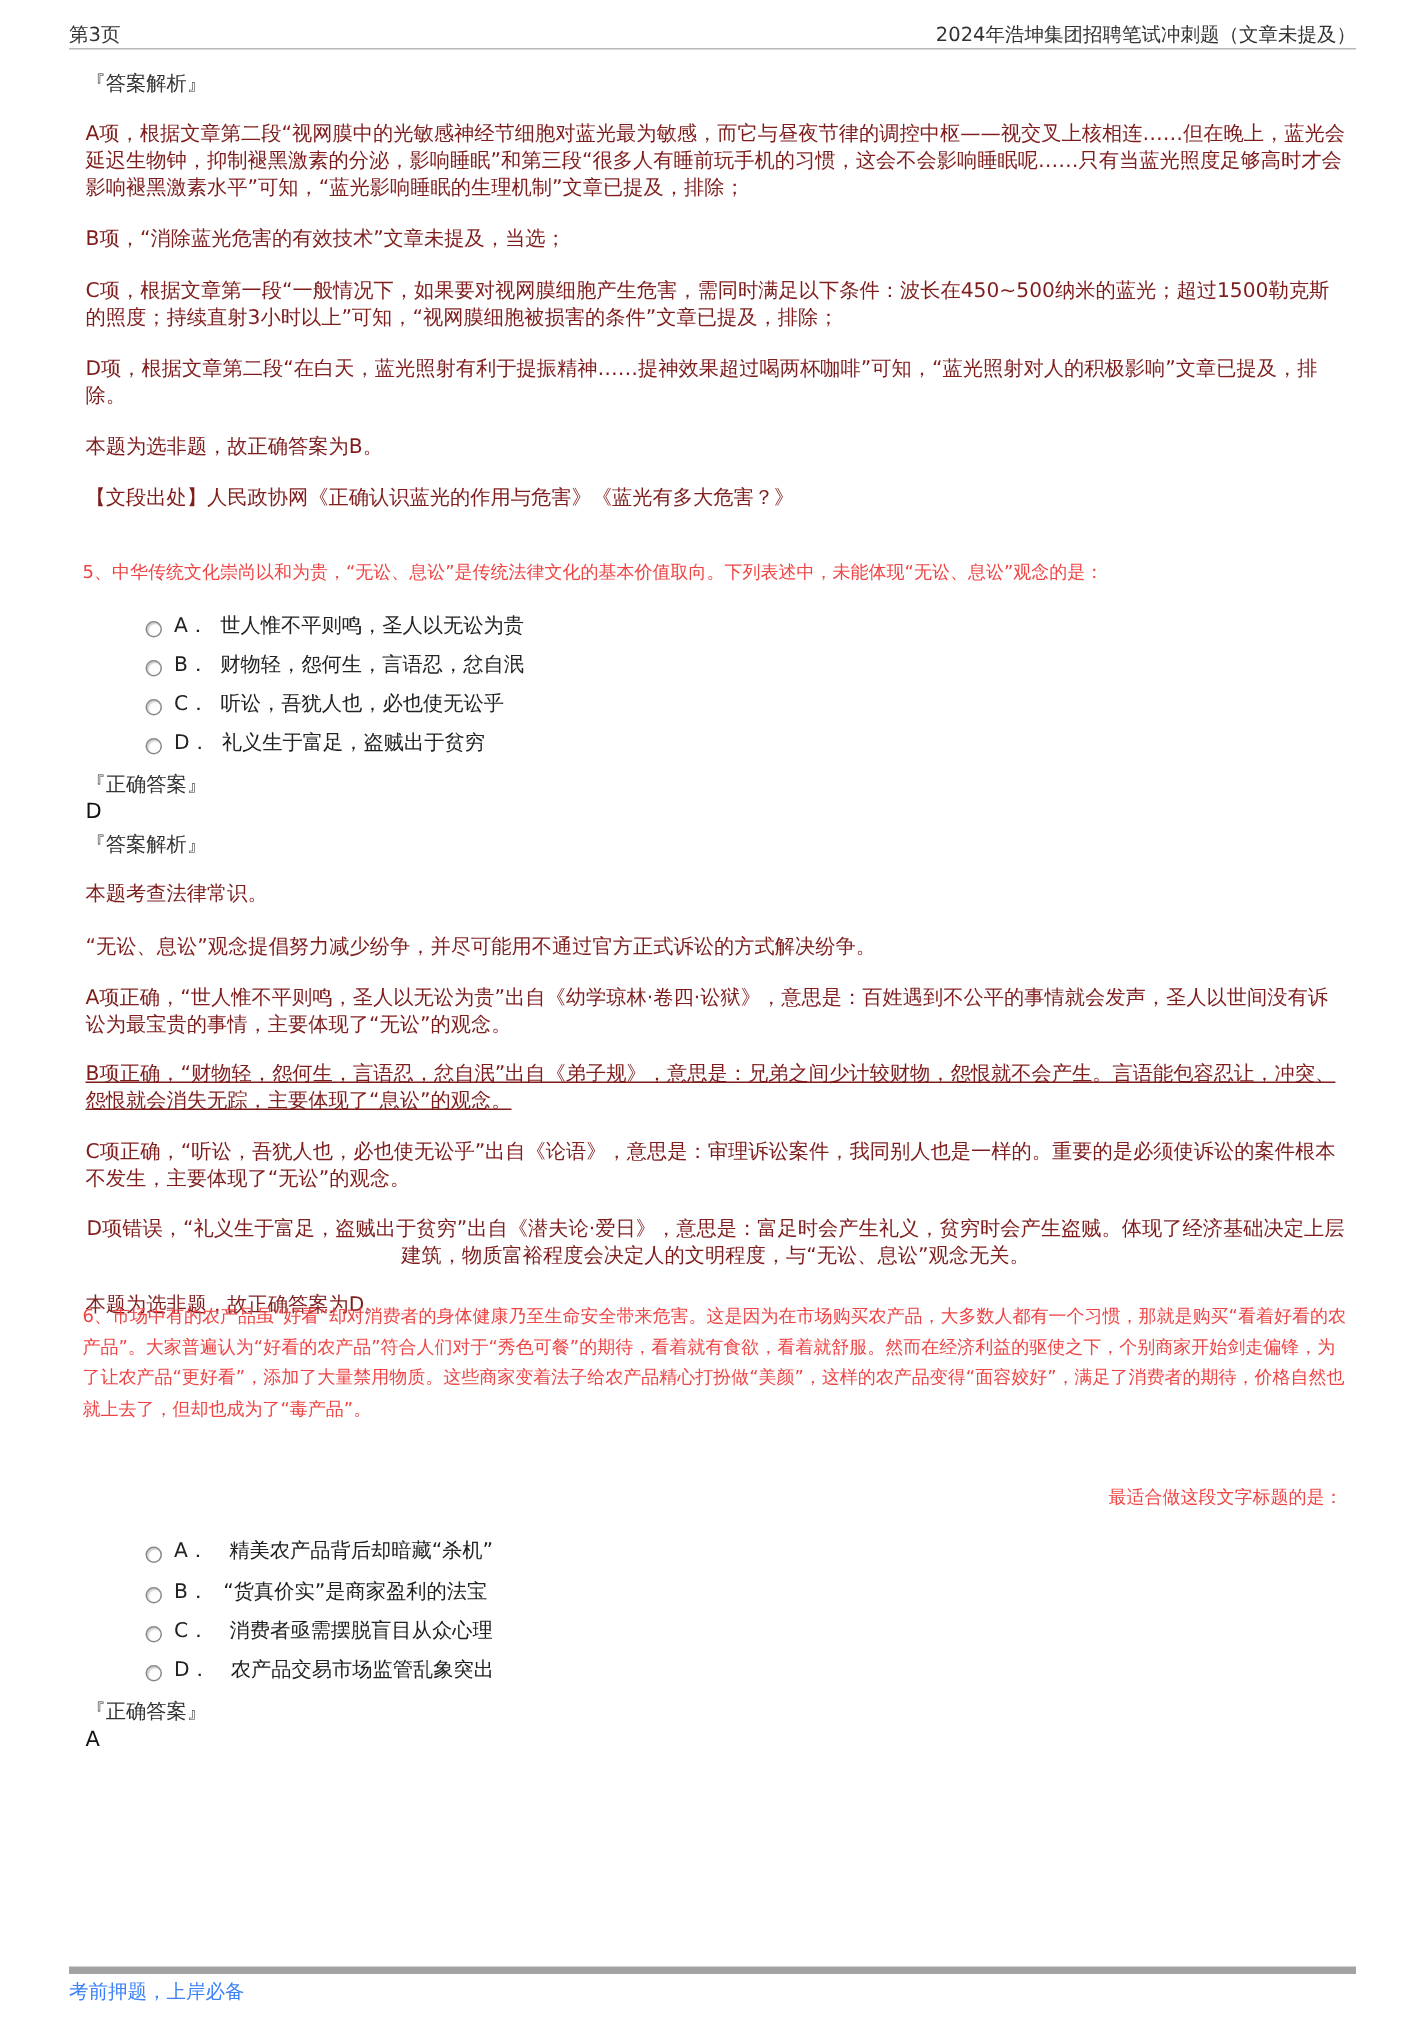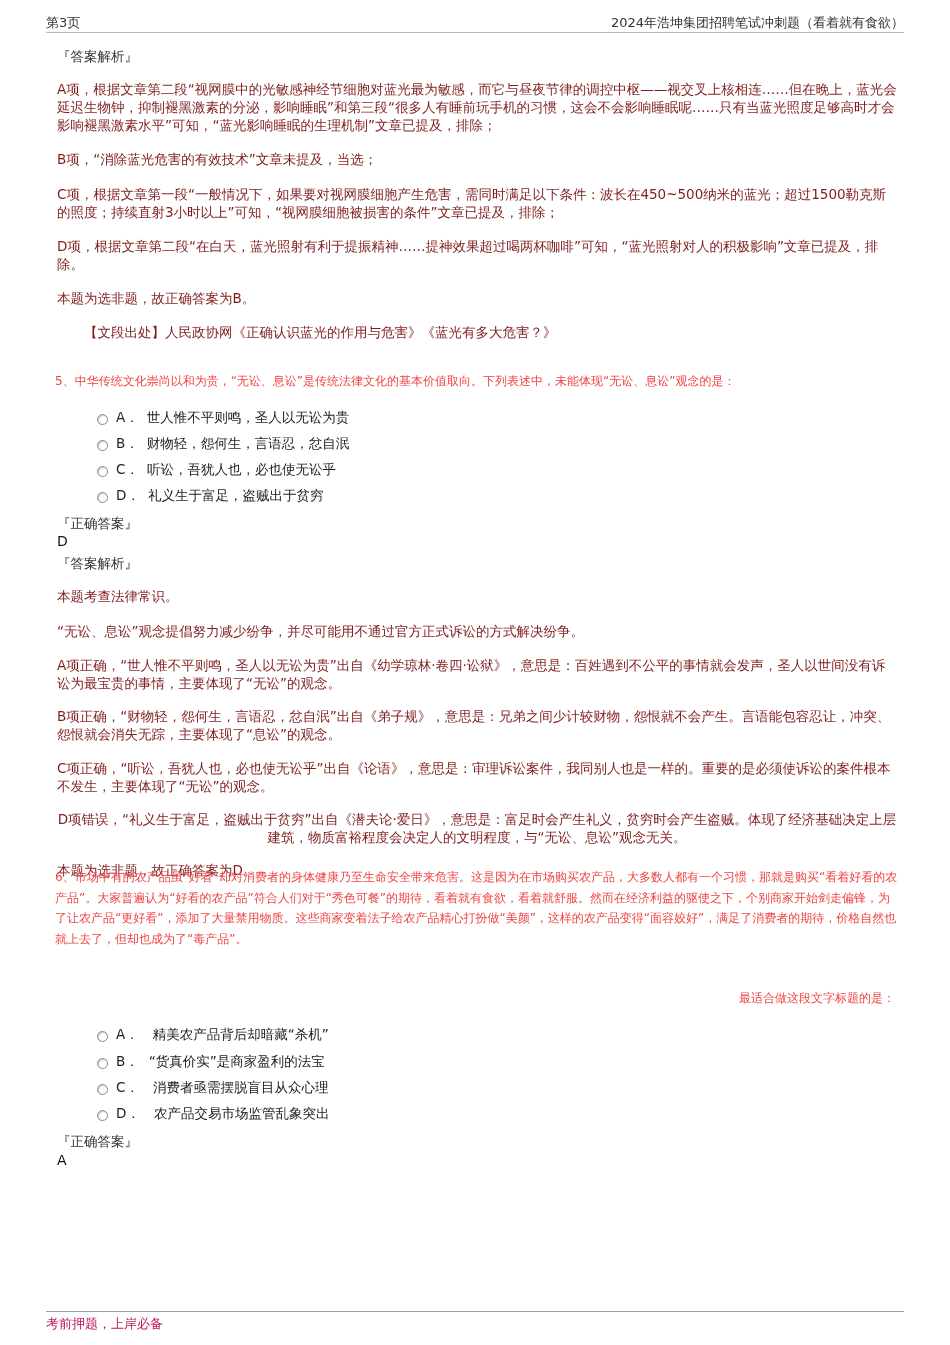--- a/index.html
+++ b/index.html
@@ -11,42 +11,42 @@
   .header .right { position: absolute; right: 0; top: 0; }
   .content { position: absolute; left: 57px; top: 47px; width: 840px; }
   .p { font-size: 13.5px; line-height: 18px; margin: 0; color: #7f1d1d; }
   .tag { font-size: 13.5px; line-height: 18px; color: #333; }
   .abs { position: absolute; left: 0; width: 840px; }
   .q { font-size: 12px; line-height: 20px; color: #ef4444; }
   .opt { position: absolute; left: 40px; font-size: 13.5px; line-height: 18px; color: #222; display: flex; align-items: center; }
   .radio { width: 9px; height: 9px; border: 1px solid #888; border-radius: 50%; margin-right: 8px; margin-top: 4px; background: #fff; box-shadow: inset 1px 1px 1px #ccc; }
   .opt .letter { margin-right: 8px; }
   .answer { font-size: 14px; line-height: 18px; color: #111; }
-  .footer { position: absolute; left: 46px; right: 46px; top: 1311px; border-top: 1px solid #a3a3a3;
-            font-size: 13px; color: #be185d; height: 22px; }
+  .footer { position: absolute; left: 46px; right: 46px; top: 1311px; border-top: 5px solid #a3a3a3;
+            font-size: 13px; color: #3b82f6; height: 22px; }
   .footer .left { position: absolute; left: 0; top: 3px; }
   .footer .right { position: absolute; right: 0; top: 3px; }
 </style>
 </head>
 <body>
 
 <div class="header">
   <span class="left">第3页</span>
-  <span class="right">2024年浩坤集团招聘笔试冲刺题（看着就有食欲）</span>
+  <span class="right">2024年浩坤集团招聘笔试冲刺题（文章未提及）</span>
 </div>
 
 <div class="content">
 
   <div class="abs tag" style="top:0px;">『答案解析』</div>
   <p class="abs p" style="top:33px;">A项，根据文章第二段“视网膜中的光敏感神经节细胞对蓝光最为敏感，而它与昼夜节律的调控中枢——视交叉上核相连……但在晚上，蓝光会延迟生物钟，抑制褪黑激素的分泌，影响睡眠”和第三段“很多人有睡前玩手机的习惯，这会不会影响睡眠呢……只有当蓝光照度足够高时才会影响褪黑激素水平”可知，“蓝光影响睡眠的生理机制”文章已提及，排除；</p>
   <p class="abs p" style="top:103px;">B项，“消除蓝光危害的有效技术”文章未提及，当选；</p>
   <p class="abs p" style="top:138px;">C项，根据文章第一段“一般情况下，如果要对视网膜细胞产生危害，需同时满足以下条件：波长在450~500纳米的蓝光；超过1500勒克斯的照度；持续直射3小时以上”可知，“视网膜细胞被损害的条件”文章已提及，排除；</p>
   <p class="abs p" style="top:190px;">D项，根据文章第二段“在白天，蓝光照射有利于提振精神……提神效果超过喝两杯咖啡”可知，“蓝光照射对人的积极影响”文章已提及，排除。</p>
   <p class="abs p" style="top:242px;">本题为选非题，故正确答案为B。</p>
-  <p class="abs p" style="top:276px;margin-left:27px;">【文段出处】人民政协网《正确认识蓝光的作用与危害》《蓝光有多大危害？》</p>
+  <p class="abs p" style="top:276px;">【文段出处】人民政协网《正确认识蓝光的作用与危害》《蓝光有多大危害？》</p>
 
   <div class="abs q" style="top:324px; left:-2px;">5、中华传统文化崇尚以和为贵，“无讼、息讼”是传统法律文化的基本价值取向。下列表述中，未能体现“无讼、息讼”观念的是：</div>
 
   <div class="opt" style="top:361px;">
     <span class="radio"></span>
     <span class="letter">A．</span>
     <span>世人惟不平则鸣，圣人以无讼为贵</span>
   </div>
   <div class="opt" style="top:387px;">
     <span class="radio"></span>
@@ -64,21 +64,21 @@
     <span>礼义生于富足，盗贼出于贫穷</span>
   </div>
 
   <div class="abs tag" style="top:467px;">『正确答案』</div>
   <div class="abs answer" style="top:485px;">D</div>
   <div class="abs tag" style="top:507px;">『答案解析』</div>
 
   <p class="abs p" style="top:540px;">本题考查法律常识。</p>
   <p class="abs p" style="top:575px;">“无讼、息讼”观念提倡努力减少纷争，并尽可能用不通过官方正式诉讼的方式解决纷争。</p>
   <p class="abs p" style="top:609px;">A项正确，“世人惟不平则鸣，圣人以无讼为贵”出自《幼学琼林·卷四·讼狱》，意思是：百姓遇到不公平的事情就会发声，圣人以世间没有诉讼为最宝贵的事情，主要体现了“无讼”的观念。</p>
-  <p class="abs p" style="top:660px;">B项正确，“财物轻，怨何生，言语忍，忿自泯”出自《弟子规》，意思是：兄弟之间少计较财物，怨恨就不会产生。言语能包容忍让，冲突、怨恨就会消失无踪，主要体现了“息讼”的观念。</p>
+  <p class="abs p" style="top:660px;text-decoration:underline;">B项正确，“财物轻，怨何生，言语忍，忿自泯”出自《弟子规》，意思是：兄弟之间少计较财物，怨恨就不会产生。言语能包容忍让，冲突、怨恨就会消失无踪，主要体现了“息讼”的观念。</p>
   <p class="abs p" style="top:712px;">C项正确，“听讼，吾犹人也，必也使无讼乎”出自《论语》，意思是：审理诉讼案件，我同别人也是一样的。重要的是必须使诉讼的案件根本不发生，主要体现了“无讼”的观念。</p>
   <p class="abs p" style="top:763px;text-align:center;">D项错误，“礼义生于富足，盗贼出于贫穷”出自《潜夫论·爱日》，意思是：富足时会产生礼义，贫穷时会产生盗贼。体现了经济基础决定上层建筑，物质富裕程度会决定人的文明程度，与“无讼、息讼”观念无关。</p>
   <p class="abs p" style="top:814px;">本题为选非题，故正确答案为D。</p>
 
   <div class="abs q" style="top:820px; left:-2px; width:845px; line-height:20.5px;">6、市场中有的农产品虽“好看”却对消费者的身体健康乃至生命安全带来危害。这是因为在市场购买农产品，大多数人都有一个习惯，那就是购买“看着好看的农产品”。大家普遍认为“好看的农产品”符合人们对于“秀色可餐”的期待，看着就有食欲，看着就舒服。然而在经济利益的驱使之下，个别商家开始剑走偏锋，为了让农产品“更好看”，添加了大量禁用物质。这些商家变着法子给农产品精心打扮做“美颜”，这样的农产品变得“面容姣好”，满足了消费者的期待，价格自然也就上去了，但却也成为了“毒产品”。</div>
   <div class="abs q" style="top:941px; left:-2px;text-align:right;">最适合做这段文字标题的是：</div>
 
   <div class="opt" style="top:978px;">
     <span class="radio"></span>
     <span class="letter" style="margin-right:14px;">A．</span>

